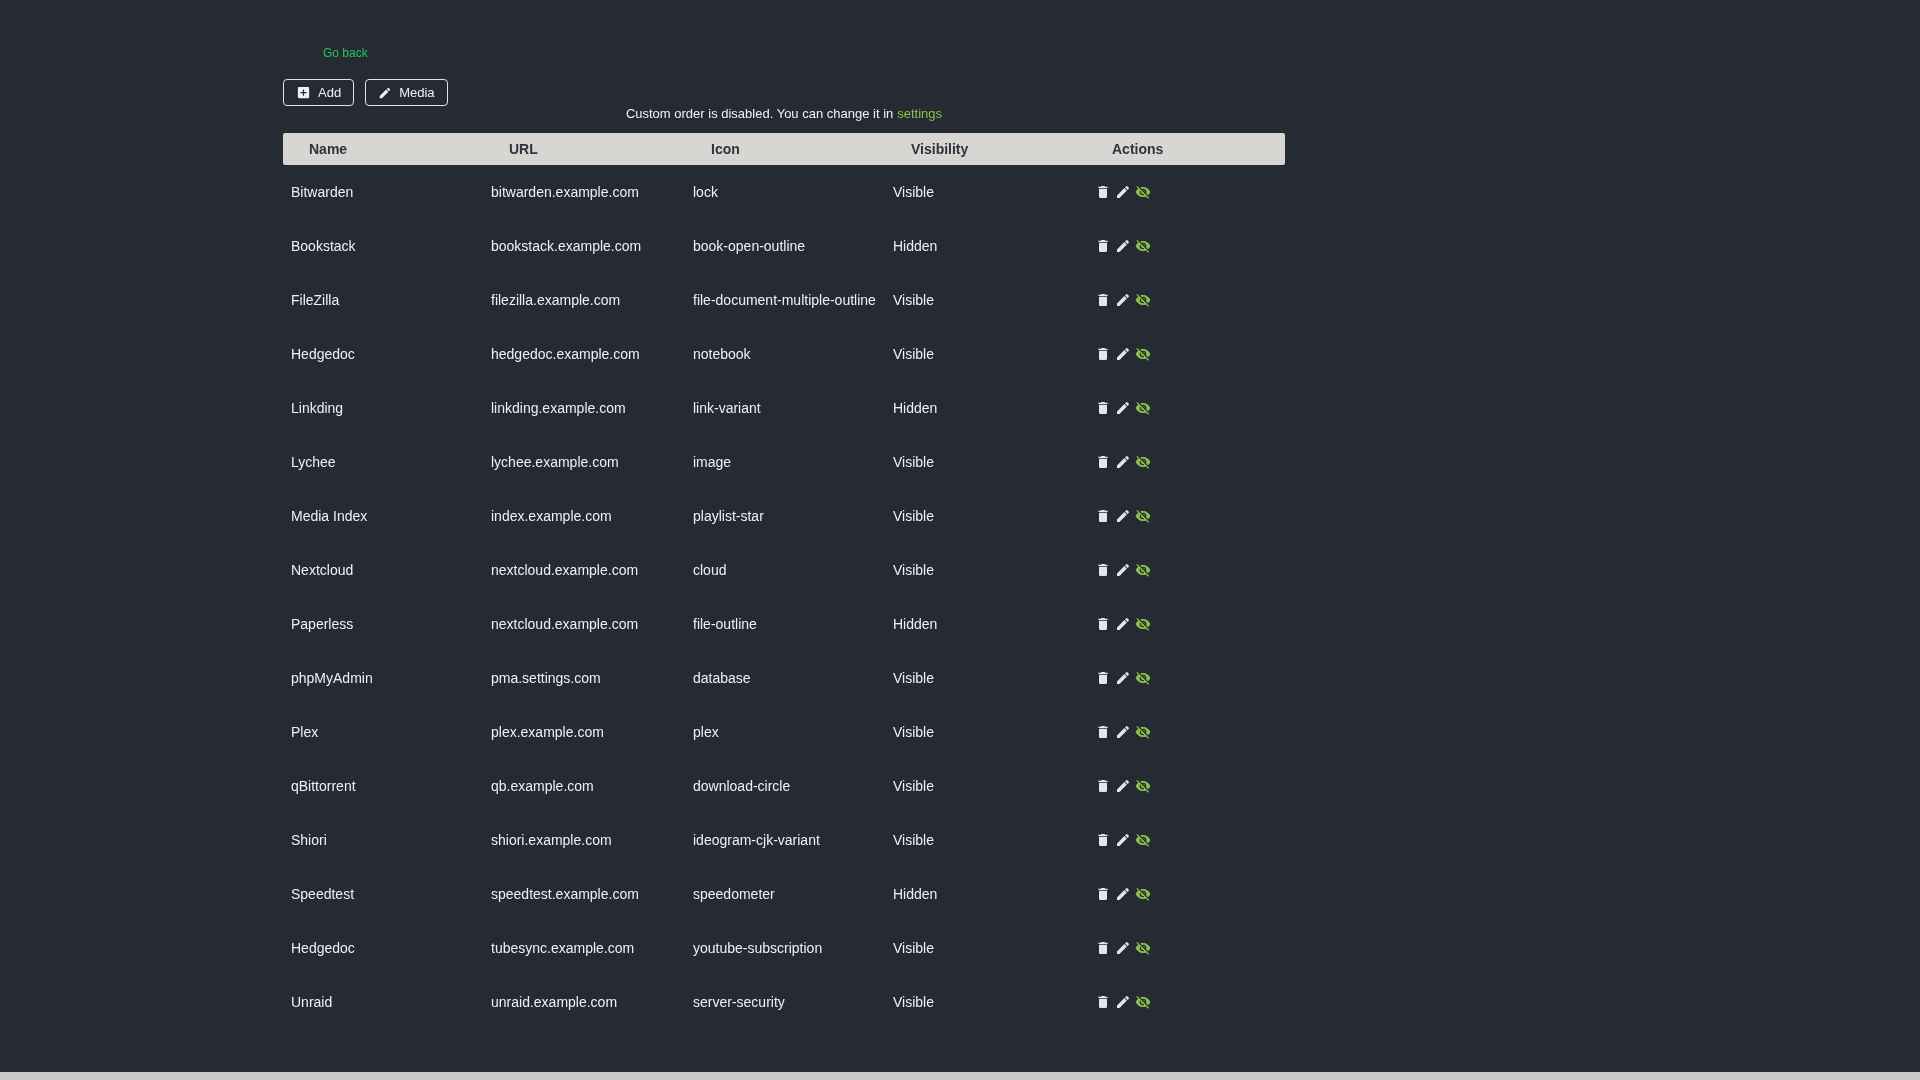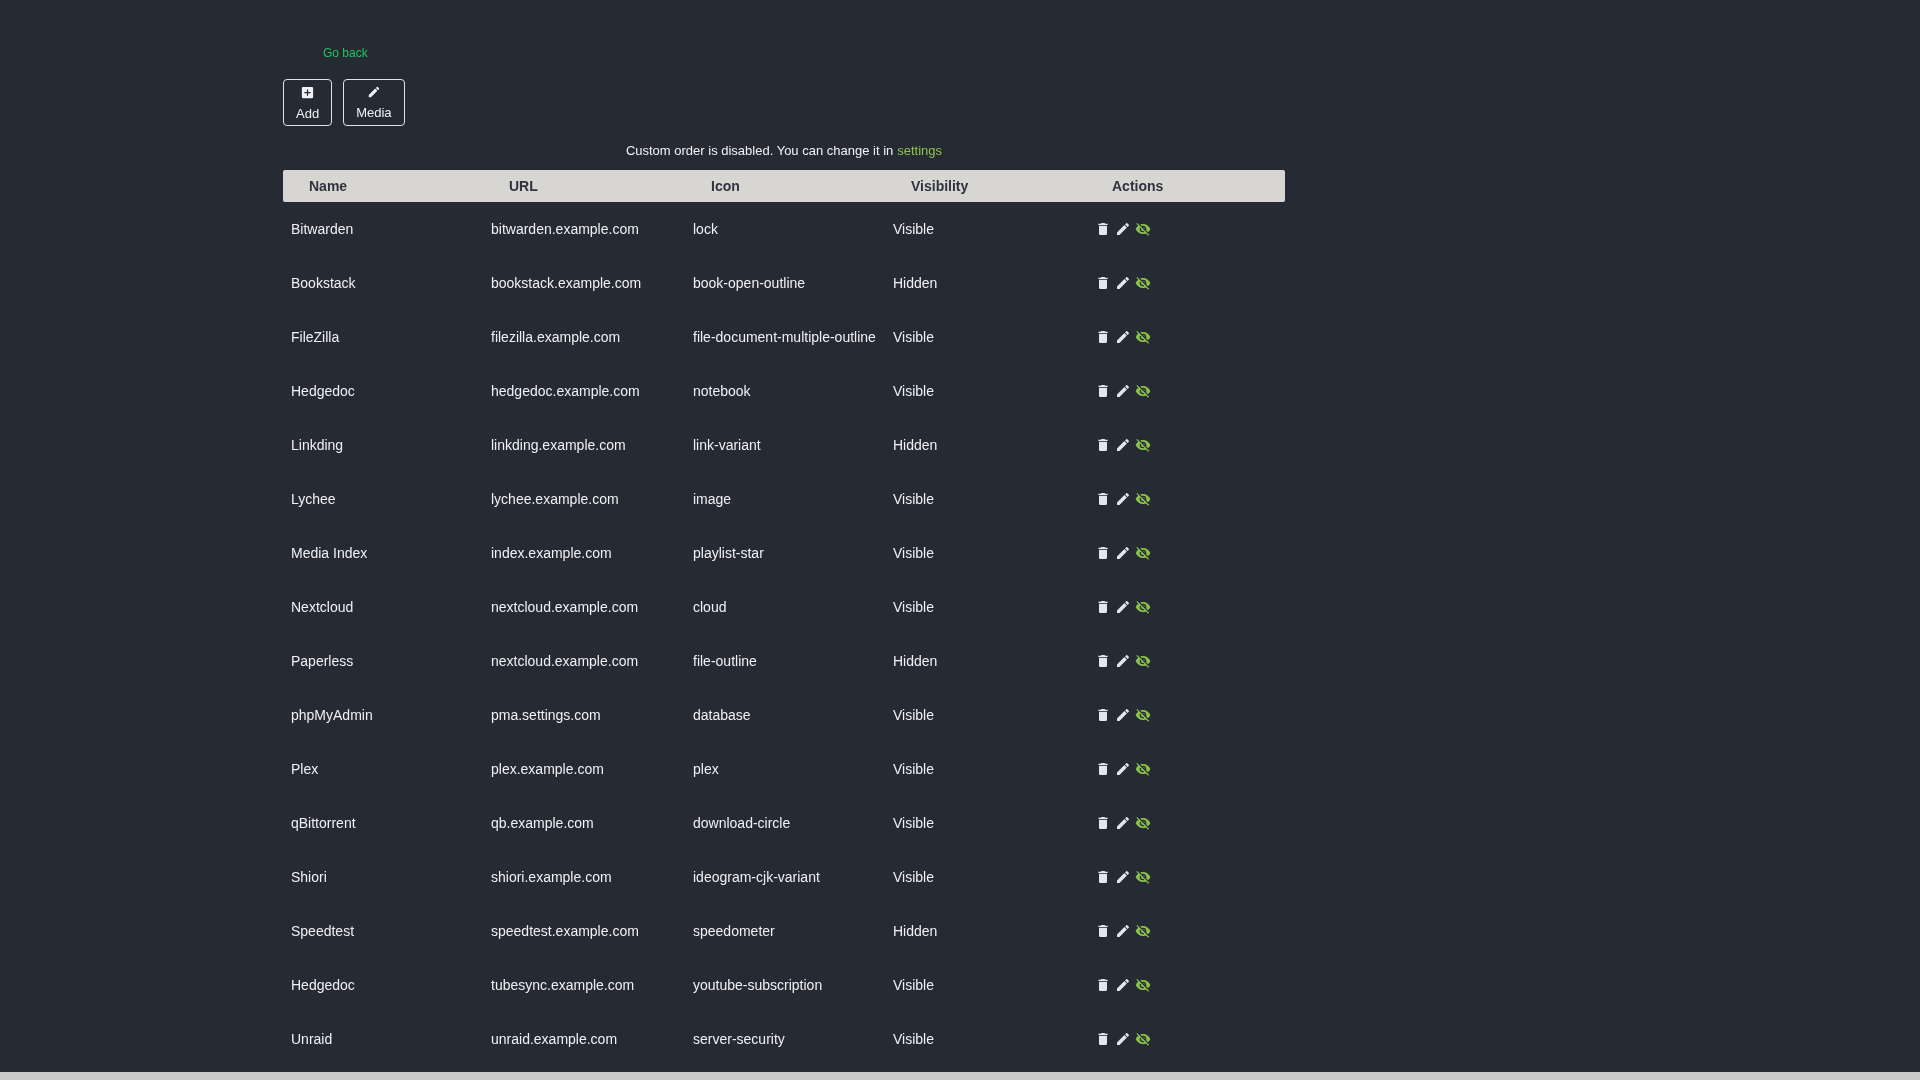--- a/index.html
+++ b/index.html
@@ -49,25 +49,23 @@
     gap:7px;
     background:transparent;
     border:1px solid #dfe2e6;
     border-radius:4px;
     color:#eef1f5;
     font-family:"Liberation Sans", sans-serif;
     font-size:13px;
     padding:5px 12px;
     cursor:pointer;
     line-height:1;
-    flex-direction:column;
   }
   .btn svg{display:block;}
   .notice{
-    margin-top:17px;
     text-align:center;
     font-size:13px;
     color:#f0f2f5;
   }
   .notice a{
     color:var(--accent);
     text-decoration:none;
     margin-left:4px;
     cursor:pointer;
   }

